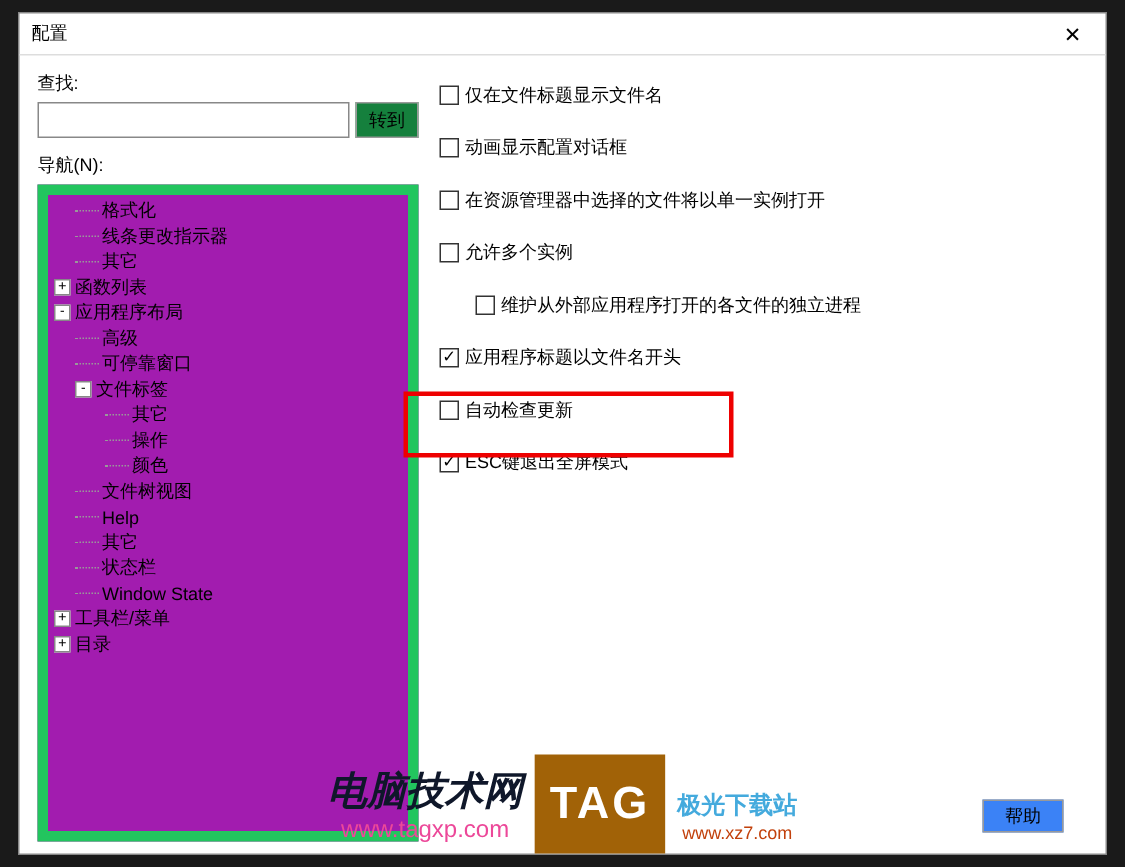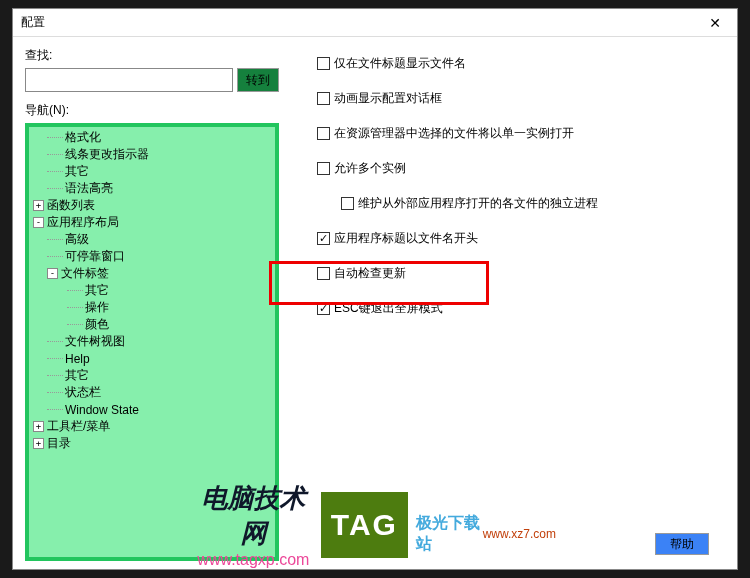--- a/index.html
+++ b/index.html
@@ -8,44 +8,44 @@
 .titlebar { height: 28px; display: flex; align-items: center; justify-content: space-between; padding: 0 0 0 8px; border-bottom: 1px solid #ddd; }
 .titlebar-text { font-size: 12px; }
 .close-btn { width: 44px; height: 28px; display: flex; align-items: center; justify-content: center; cursor: pointer; font-size: 14px; }
 .body-area { display: flex; height: calc(100% - 28px); padding: 10px 8px 8px 12px; gap: 12px; }
 .left-pane { width: 254px; display: flex; flex-direction: column; }
 .find-label { margin-bottom: 4px; }
 .find-row { display: flex; gap: 4px; margin-bottom: 10px; }
 .find-input { flex: 1; height: 24px; border: 1px solid #888; padding: 2px 4px; font-size: 12px; }
 .goto-btn { height: 24px; padding: 0 8px; background: #15803d; border: 1px solid #999; cursor: pointer; font-size: 12px; }
 .nav-label { margin-bottom: 4px; }
-.tree { flex: 1; border: 4px solid #22c55e; overflow-y: scroll; overflow-x: hidden; padding: 2px 0; background: #86efac; }
+.tree { flex: 1; border: 7px solid #22c55e; overflow-y: scroll; overflow-x: hidden; padding: 2px 0; background: #a21caf; }
 .tree-item { display: flex; align-items: center; height: 17px; padding-left: 4px; cursor: pointer; white-space: nowrap; }
 .toggle { width: 11px; height: 11px; border: 1px solid #888; display: inline-flex; align-items: center; justify-content: center; font-size: 9px; line-height: 1; margin-right: 3px; background: #fff; font-family: monospace; }
 .dots { display: inline-block; border-bottom: 1px dotted #999; height: 1px; margin-right: 2px; vertical-align: middle; }
 .tree-text { font-size: 12px; }
 .indent-0 { padding-left: 4px; }
 .indent-1 { padding-left: 18px; }
 .indent-1 .dots { width: 16px; }
 .indent-2 { padding-left: 38px; }
 .indent-2 .dots { width: 16px; }
 .right-pane { flex: 1; padding: 8px 20px 8px 2px; position: relative; }
-.check-row { display: flex; align-items: center; margin-bottom: 18px; padding-left: 0; margin-left: 24px; }
+.check-row { display: flex; align-items: center; margin-bottom: 18px; padding-left: 0; }
 .check-row.indented { padding-left: 24px; }
 .checkbox { width: 13px; height: 13px; border: 1px solid #333; margin-right: 4px; display: inline-flex; align-items: center; justify-content: center; background: #fff; cursor: pointer; flex-shrink: 0; }
 .checkbox.checked::after { content: "✓"; font-size: 11px; line-height: 1; color: #000; }
 .check-label { font-size: 12px; }
 .highlight-box { position: absolute; border: 3px solid #e00; background: transparent; pointer-events: none; }
 .help-btn { position: absolute; right: 28px; bottom: 14px; height: 22px; padding: 0 14px; background: #3b82f6; border: 1px solid #999; cursor: pointer; font-size: 12px; }
 .watermark { position: absolute; bottom: 0; left: 50%; transform: translateX(-50%); display: flex; align-items: center; gap: 8px; pointer-events: none; }
 .wm-text { text-align: center; }
 .wm-title { color: #0f172a; font-size: 26px; font-weight: bold; font-style: italic; }
 .wm-url { color: #ec4899; font-size: 16px; }
-.wm-tag { background: #4d7c0f; color: #fff; font-size: 30px; font-weight: bold; padding: 16px 10px; letter-spacing: 2px; }
-.wm-right { display: flex; flex-direction: row; align-items: center; margin-top: 17px; }
+.wm-tag { background: #a16207; color: #fff; font-size: 30px; font-weight: bold; padding: 16px 10px; letter-spacing: 2px; }
+.wm-right { display: flex; flex-direction: column; align-items: center; margin-top: 17px; }
 .wm-right-top { color: #4ad; font-size: 16px; font-weight: bold; }
 .wm-right-bot { color: #c2410c; font-size: 12px; }
 </style>
 </head>
 <body>
 
 <div class="dialog">
   <div class="titlebar">
     <span class="titlebar-text">配置</span>
     <div class="close-btn">
@@ -65,24 +65,20 @@
             <span class="dots"></span>
             <span class="tree-text">格式化</span>
           </div>
           <div class="tree-item indent-1">
             <span class="dots"></span>
             <span class="tree-text">线条更改指示器</span>
           </div>
           <div class="tree-item indent-1">
             <span class="dots"></span>
             <span class="tree-text">其它</span>
-          </div>
-          <div class="tree-item indent-1">
-            <span class="dots"></span>
-            <span class="tree-text">语法高亮</span>
           </div>
           <div class="tree-item indent-0">
             <span class="toggle">+</span>
             <span class="tree-text">函数列表</span>
           </div>
           <div class="tree-item indent-0">
             <span class="toggle">-</span>
             <span class="tree-text">应用程序布局</span>
           </div>
           <div class="tree-item indent-1">

